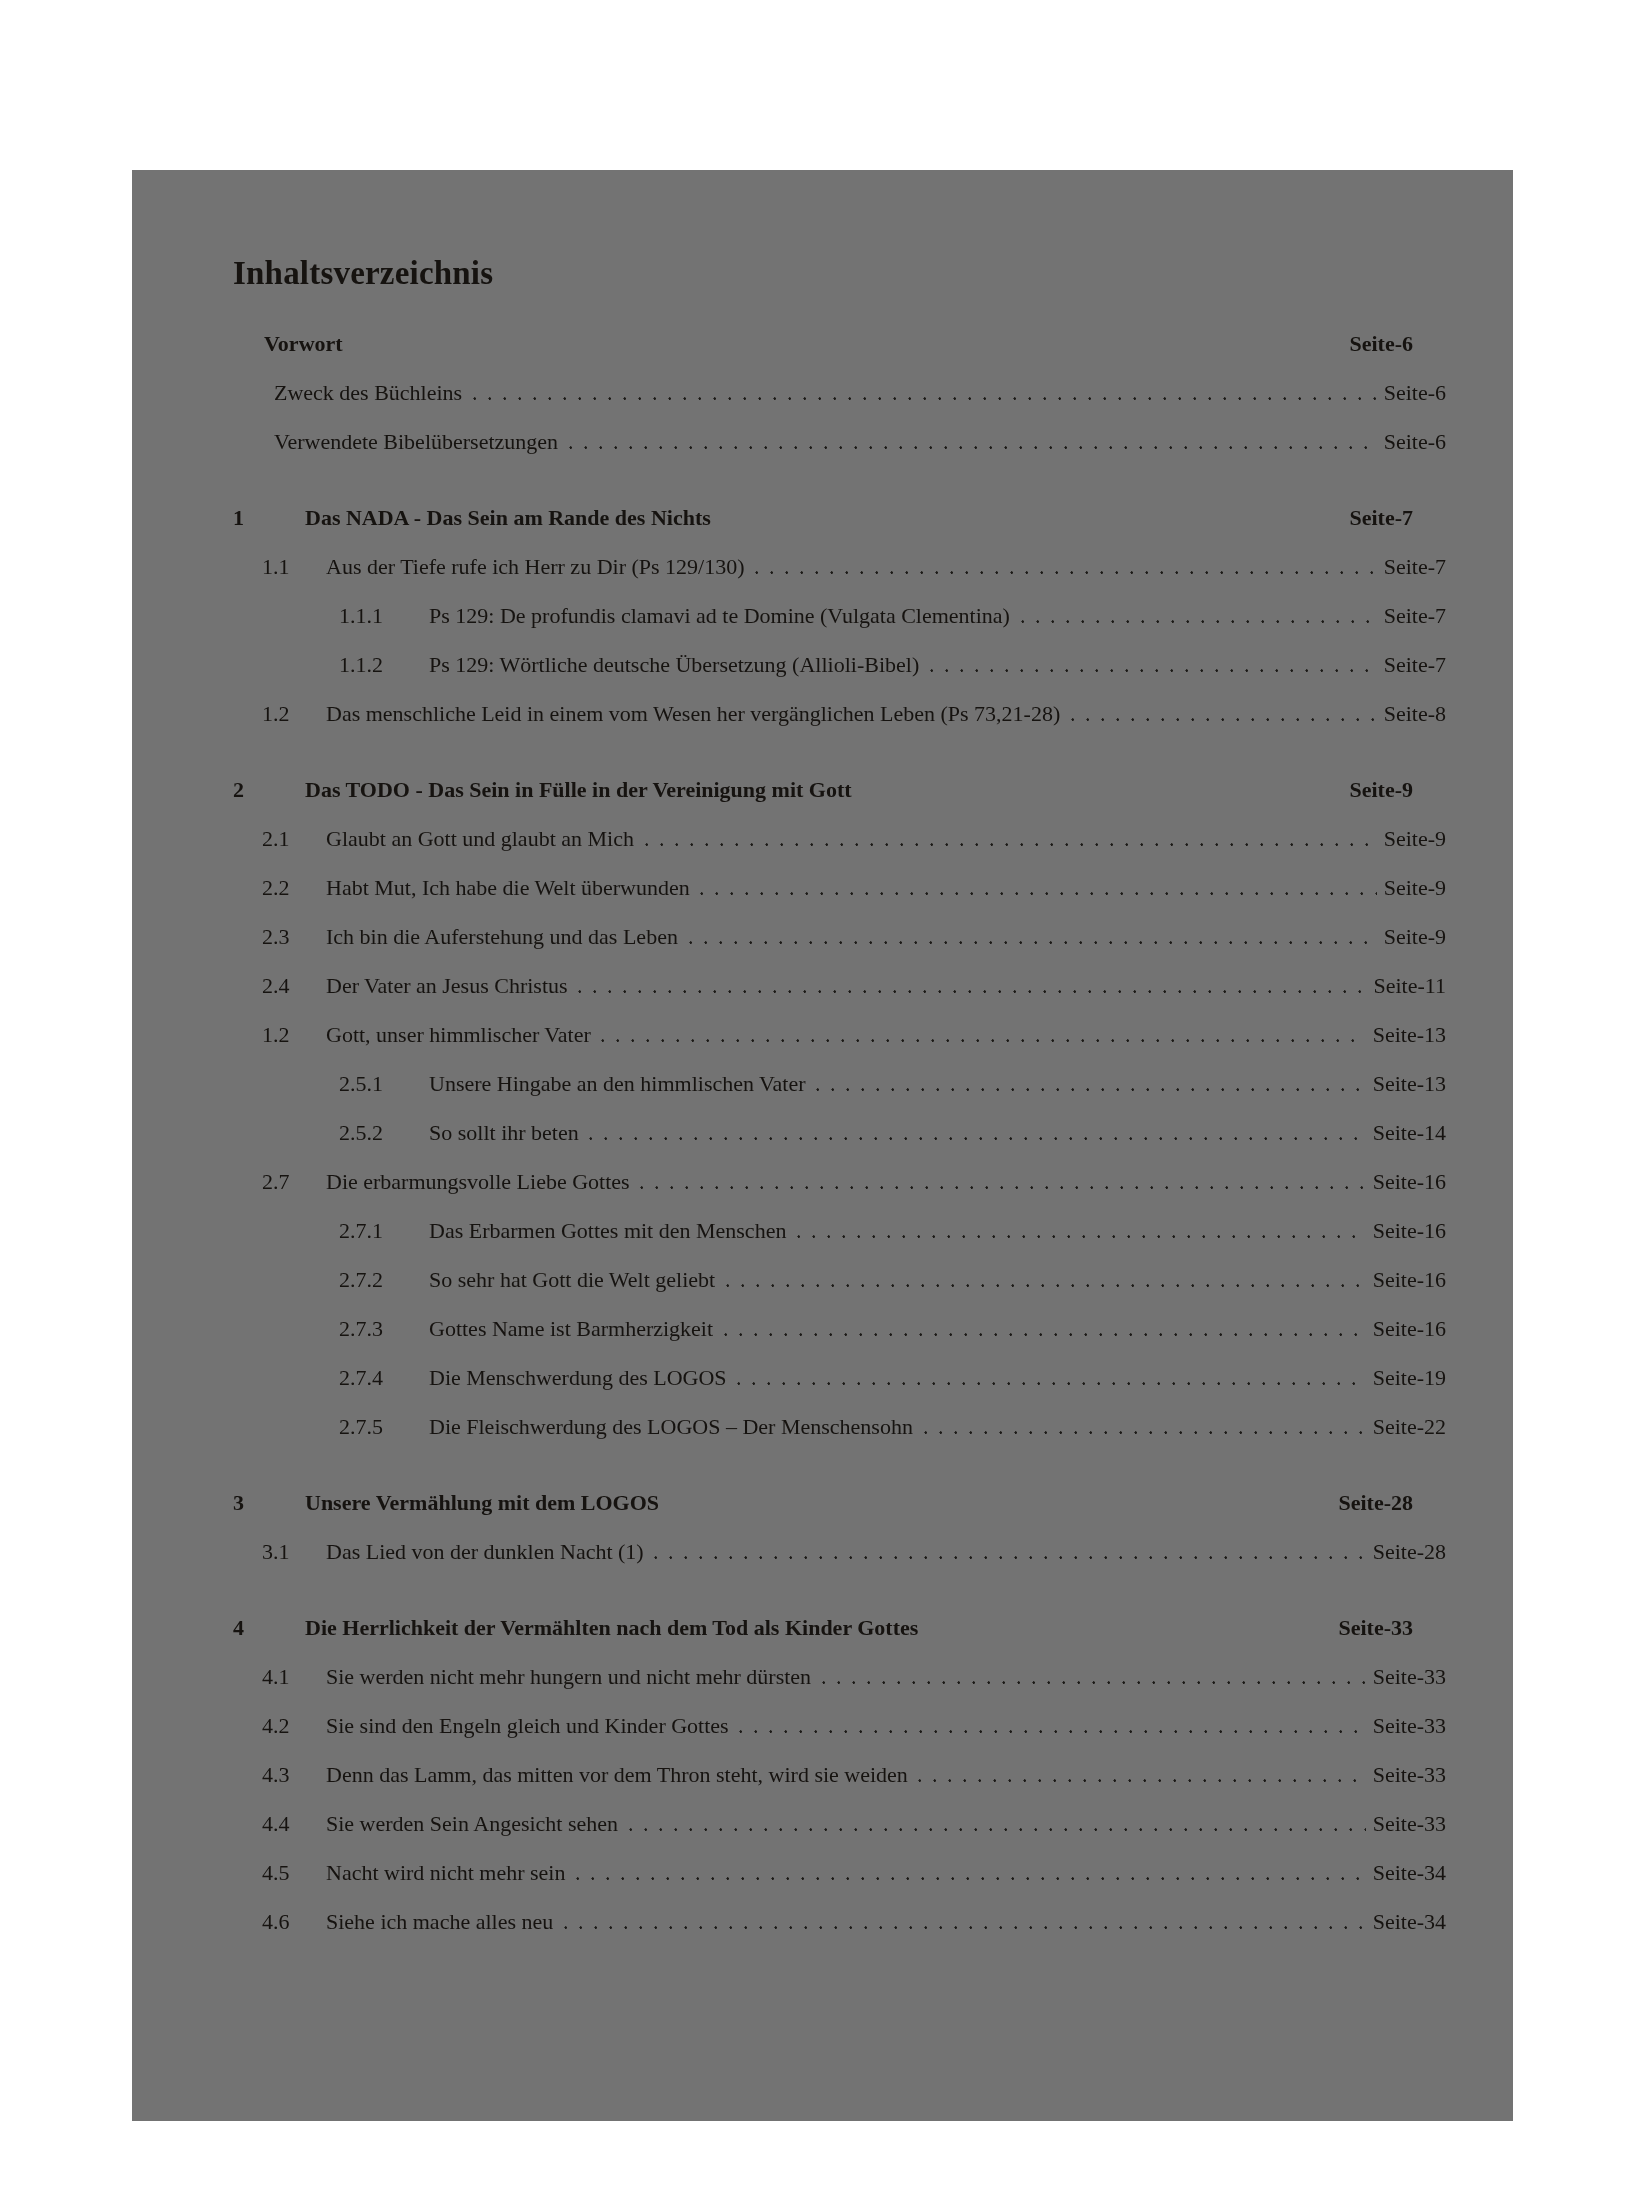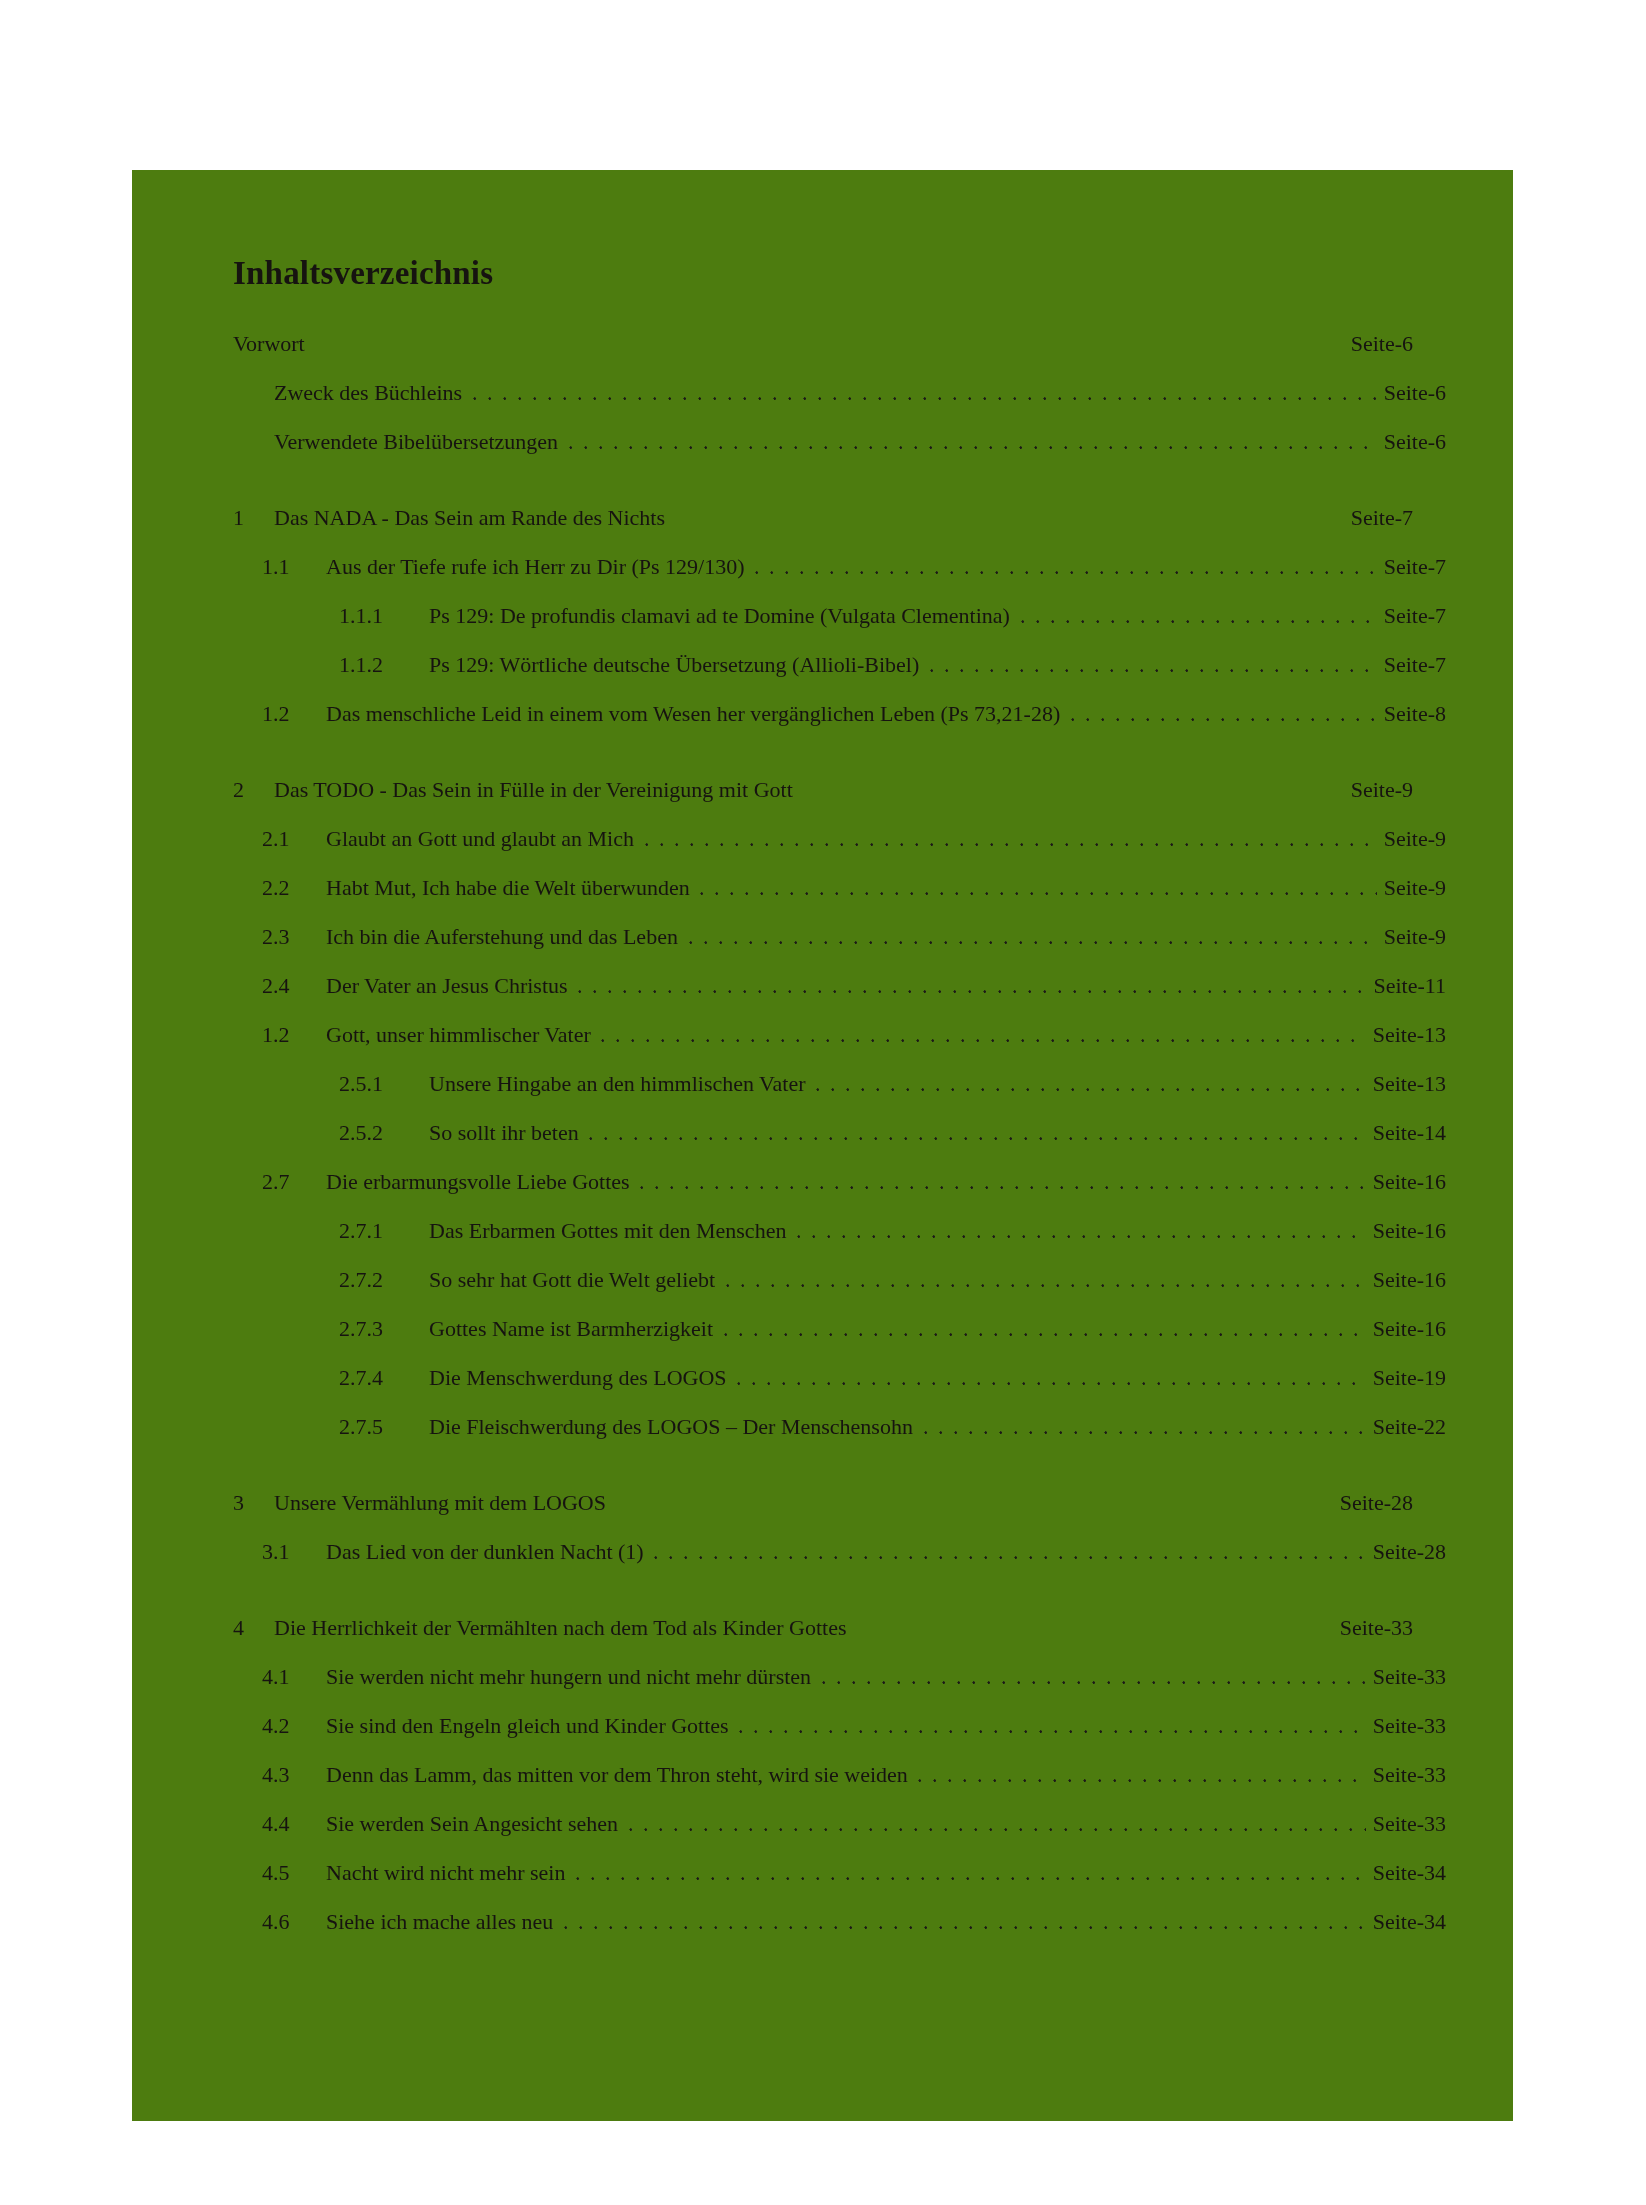--- a/index.html
+++ b/index.html
@@ -11,38 +11,38 @@
     position: relative;
     font-family: "Liberation Serif", "DejaVu Serif", serif;
     color: #161310;
   }
   .paper {
     position: absolute;
     left: 132px;
     top: 170px;
     width: 1381px;
     height: 1951px;
-    background: #4d7c0f;
+    background: #737373;
   }
   .content {
     padding: 85px 67px 0 101px;
   }
   .doc-title {
     font-size: 33px;
     font-weight: 700;
     margin: 0 0 17px 0;
     letter-spacing: 0.2px;
   }
   .toc { font-size: 22px; }
   .row {
     display: flex;
     align-items: baseline;
   }
   .row > span { line-height: 49px; }
-  .row.chapter { font-weight: 400; margin-top: 27px; }
+  .row.chapter { font-weight: 700; margin-top: 27px; gap: 31px; }
   .num { flex: 0 0 auto; white-space: pre; }
   .chapter .num { width: 41px; }
   .section .num { margin-left: 29px; width: 64px; }
   .subsection .num { margin-left: 106px; width: 90px; }
   .chapter.nonum .num { width: auto; }
   .section.nonum .num { margin-left: 41px; width: auto; }
   .title { flex: 0 1 auto; white-space: pre; }
   .title .em { }
   .leader {
     flex: 1 1 auto;

